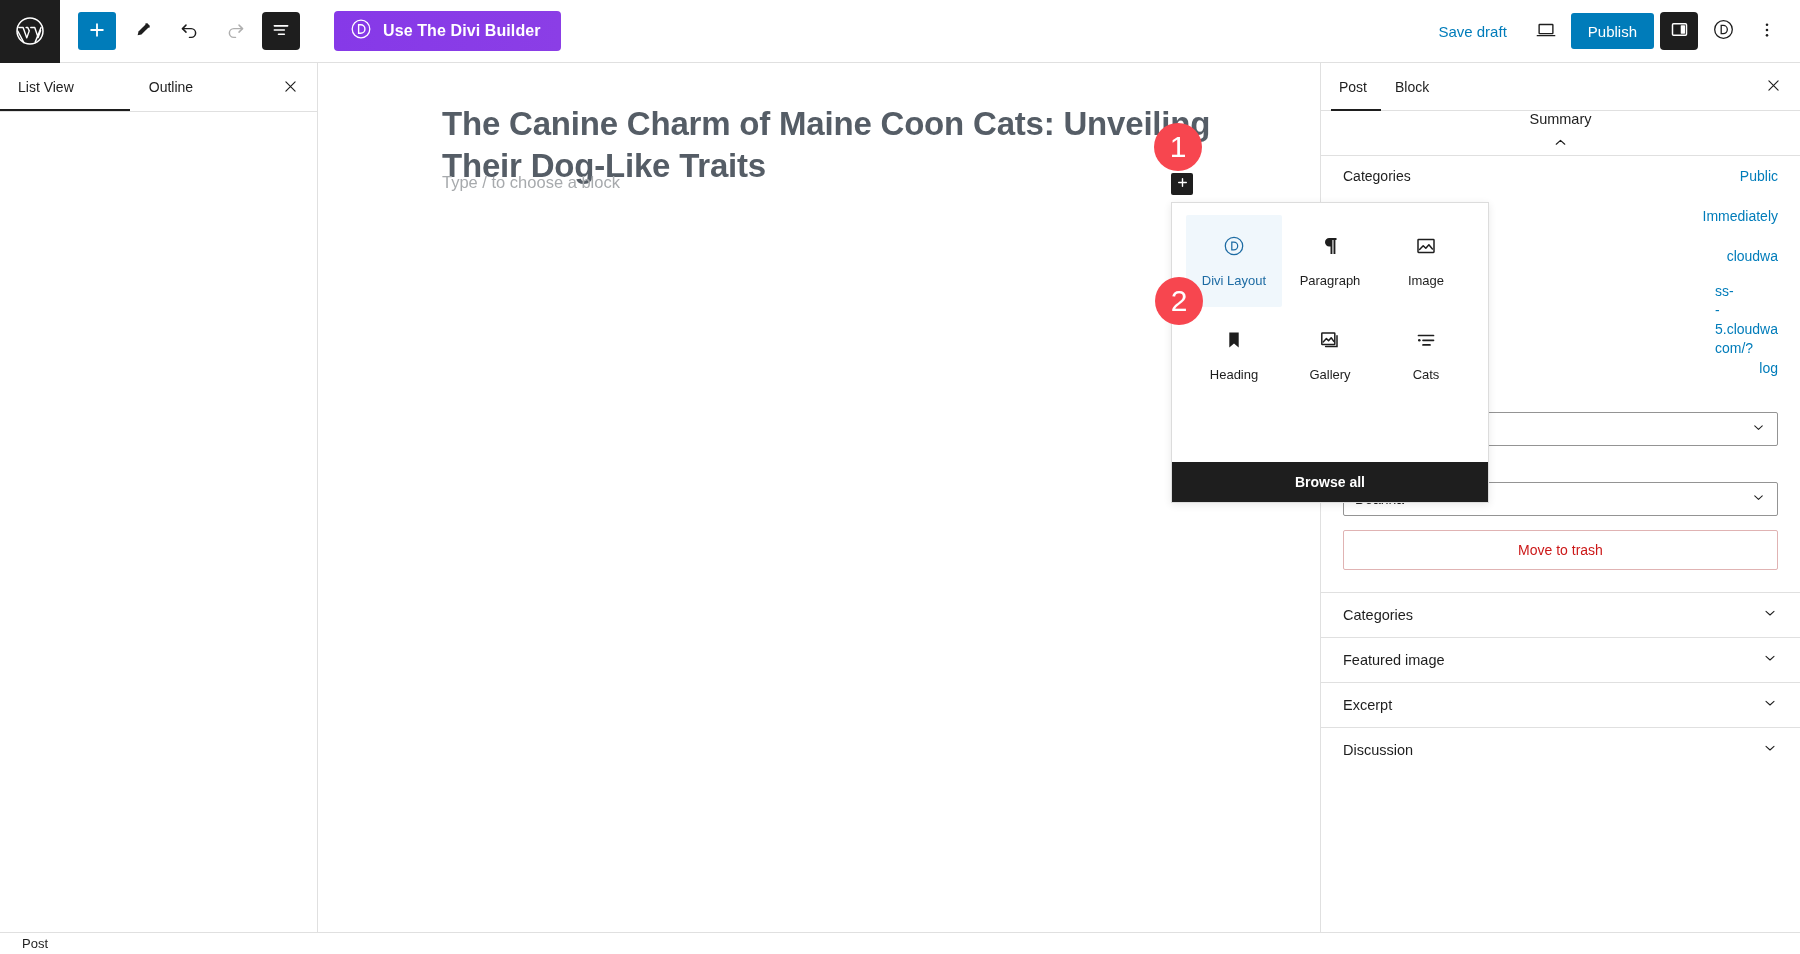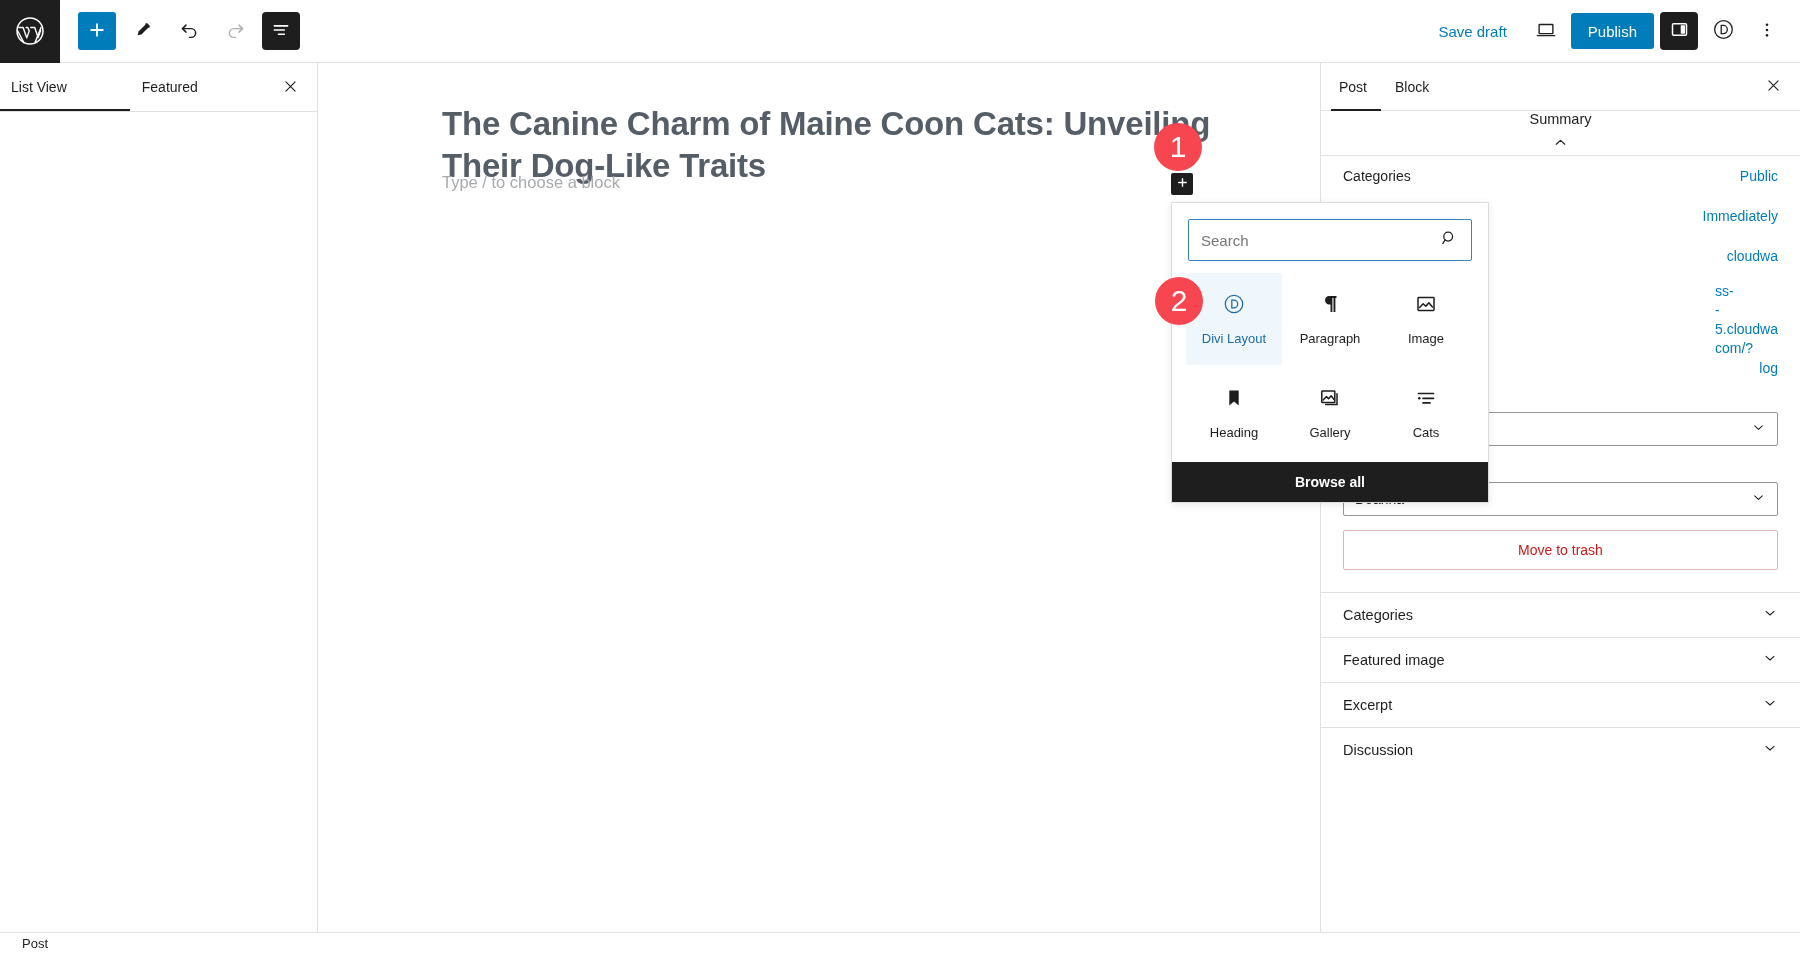--- a/index.html
+++ b/index.html
@@ -67,21 +67,21 @@
     position: absolute; top: 63px; left: 0; width: 318px; height: 869px;
     background: #fff; border-right: 1px solid #e0e0e0;
   }
   .lp-tabs { display: flex; align-items: center; height: 48px; position: relative; }
   .lp-tab {
     font-size: 14px; color: #1e1e1e; background: none; border: none;
     cursor: pointer; font-family:"Liberation Sans",sans-serif;
     height: 48px; display: flex; align-items: center;
   }
   .lp-tab.active { font-weight: 400; }
-  .lp-tab#t1 { padding-left: 11px; }
+  .lp-tab#t1 { padding-left: 18px; }
   .lp-tab-underline {
     position: absolute; left: 0; bottom: 0; width: 130px; height: 2px; background: #1e1e1e;
   }
   .lp-close {
     position: absolute; right: 12px; top: 10px; width: 30px; height: 30px;
     display:flex; align-items:center; justify-content:center; cursor:pointer;
     border:none; background:transparent;
   }
   .lp-divider { height:1px; background:#e0e0e0; width:100%; }
 
@@ -269,20 +269,29 @@
     </button>
 
     <button class="tb-btn dark">
       <span>
         <svg width="20" height="20" viewBox="0 0 24 24" stroke="#fff" stroke-width="1.9" stroke-linecap="round">
           <path d="M4 7h16M4 12h12M9 17h7"></path>
         </svg>
       </span>
     </button>
 
+    <button class="divi-builder-btn">
+      <span>
+        <svg width="22" height="22" viewBox="0 0 24 24" fill="none" stroke="#fff" stroke-width="1.4">
+          <circle cx="12" cy="12" r="9.6"></circle>
+          <path d="M9.4 7.4h2.3a4.6 4.6 0 0 1 0 9.2H9.4z" fill="none" stroke-width="1.5"></path>
+        </svg>
+      </span>
+      <span>Use The Divi Builder</span>
+    </button>
   </div>
 
   <div class="tb-right">
     <button class="save-draft">Save draft</button>
 
     <button class="icon-sq">
       <span>
         <svg width="22" height="22" viewBox="0 0 24 24" fill="none" stroke="#1e1e1e" stroke-width="1.5">
           <rect x="4.5" y="6" width="15" height="10" rx="0.6"></rect>
           <path d="M2.5 18.2h19" stroke-linecap="round"></path>
@@ -318,21 +327,21 @@
             <circle cx="12" cy="18.4" r="1.55"></circle>
         </svg>
       </span>
     </button>
   </div>
 </div>
 
 <div class="leftpanel">
   <div class="lp-tabs">
     <button class="lp-tab active" id="t1">List View</button>
-    <button class="lp-tab" style="margin-left:75px;">Featured</button>
+    <button class="lp-tab" style="margin-left:75px;">Outline</button>
     <div class="lp-tab-underline"></div>
     <button class="lp-close">
       <span>
         <svg width="17" height="17" viewBox="0 0 24 24" stroke="#1e1e1e" stroke-width="1.6" stroke-linecap="round">
           <path d="M5.5 5.5l13 13M18.5 5.5l-13 13"></path>
         </svg>
       </span>
     </button>
   </div>
   <div class="lp-divider"></div>
@@ -442,31 +451,20 @@
 
 <div class="inserter-plus">
   <span>
     <svg width="13" height="13" viewBox="0 0 24 24" stroke="#fff" stroke-width="2.6" stroke-linecap="round">
       <path d="M12 5v14M5 12h14"></path>
     </svg>
   </span>
 </div>
 
 <div class="popover">
-  <div class="pop-search-wrap">
-    <div class="pop-search">
-      <input type="text" placeholder="Search" style="">
-      <span>
-        <svg width="20" height="20" viewBox="0 0 24 24" fill="none" stroke="#1e1e1e" stroke-width="1.5" stroke-linecap="round">
-          <circle cx="11" cy="10.3" r="5.3"></circle>
-            <path d="M7.4 14.3l-2.9 4.4"></path>
-        </svg>
-      </span>
-    </div>
-  </div>
 
   <div class="pop-grid">
     <div class="pop-item selected">
       <span>
         <svg width="24" height="24" viewBox="0 0 24 24" fill="none" stroke="#1d6ba3" stroke-width="1.25">
           <circle cx="12" cy="12" r="8.7"></circle>
           <path d="M9.8 8.1h2a3.9 3.9 0 0 1 0 7.8h-2z"></path>
         </svg>
       </span>
       <span class="lbl">Divi Layout</span>

